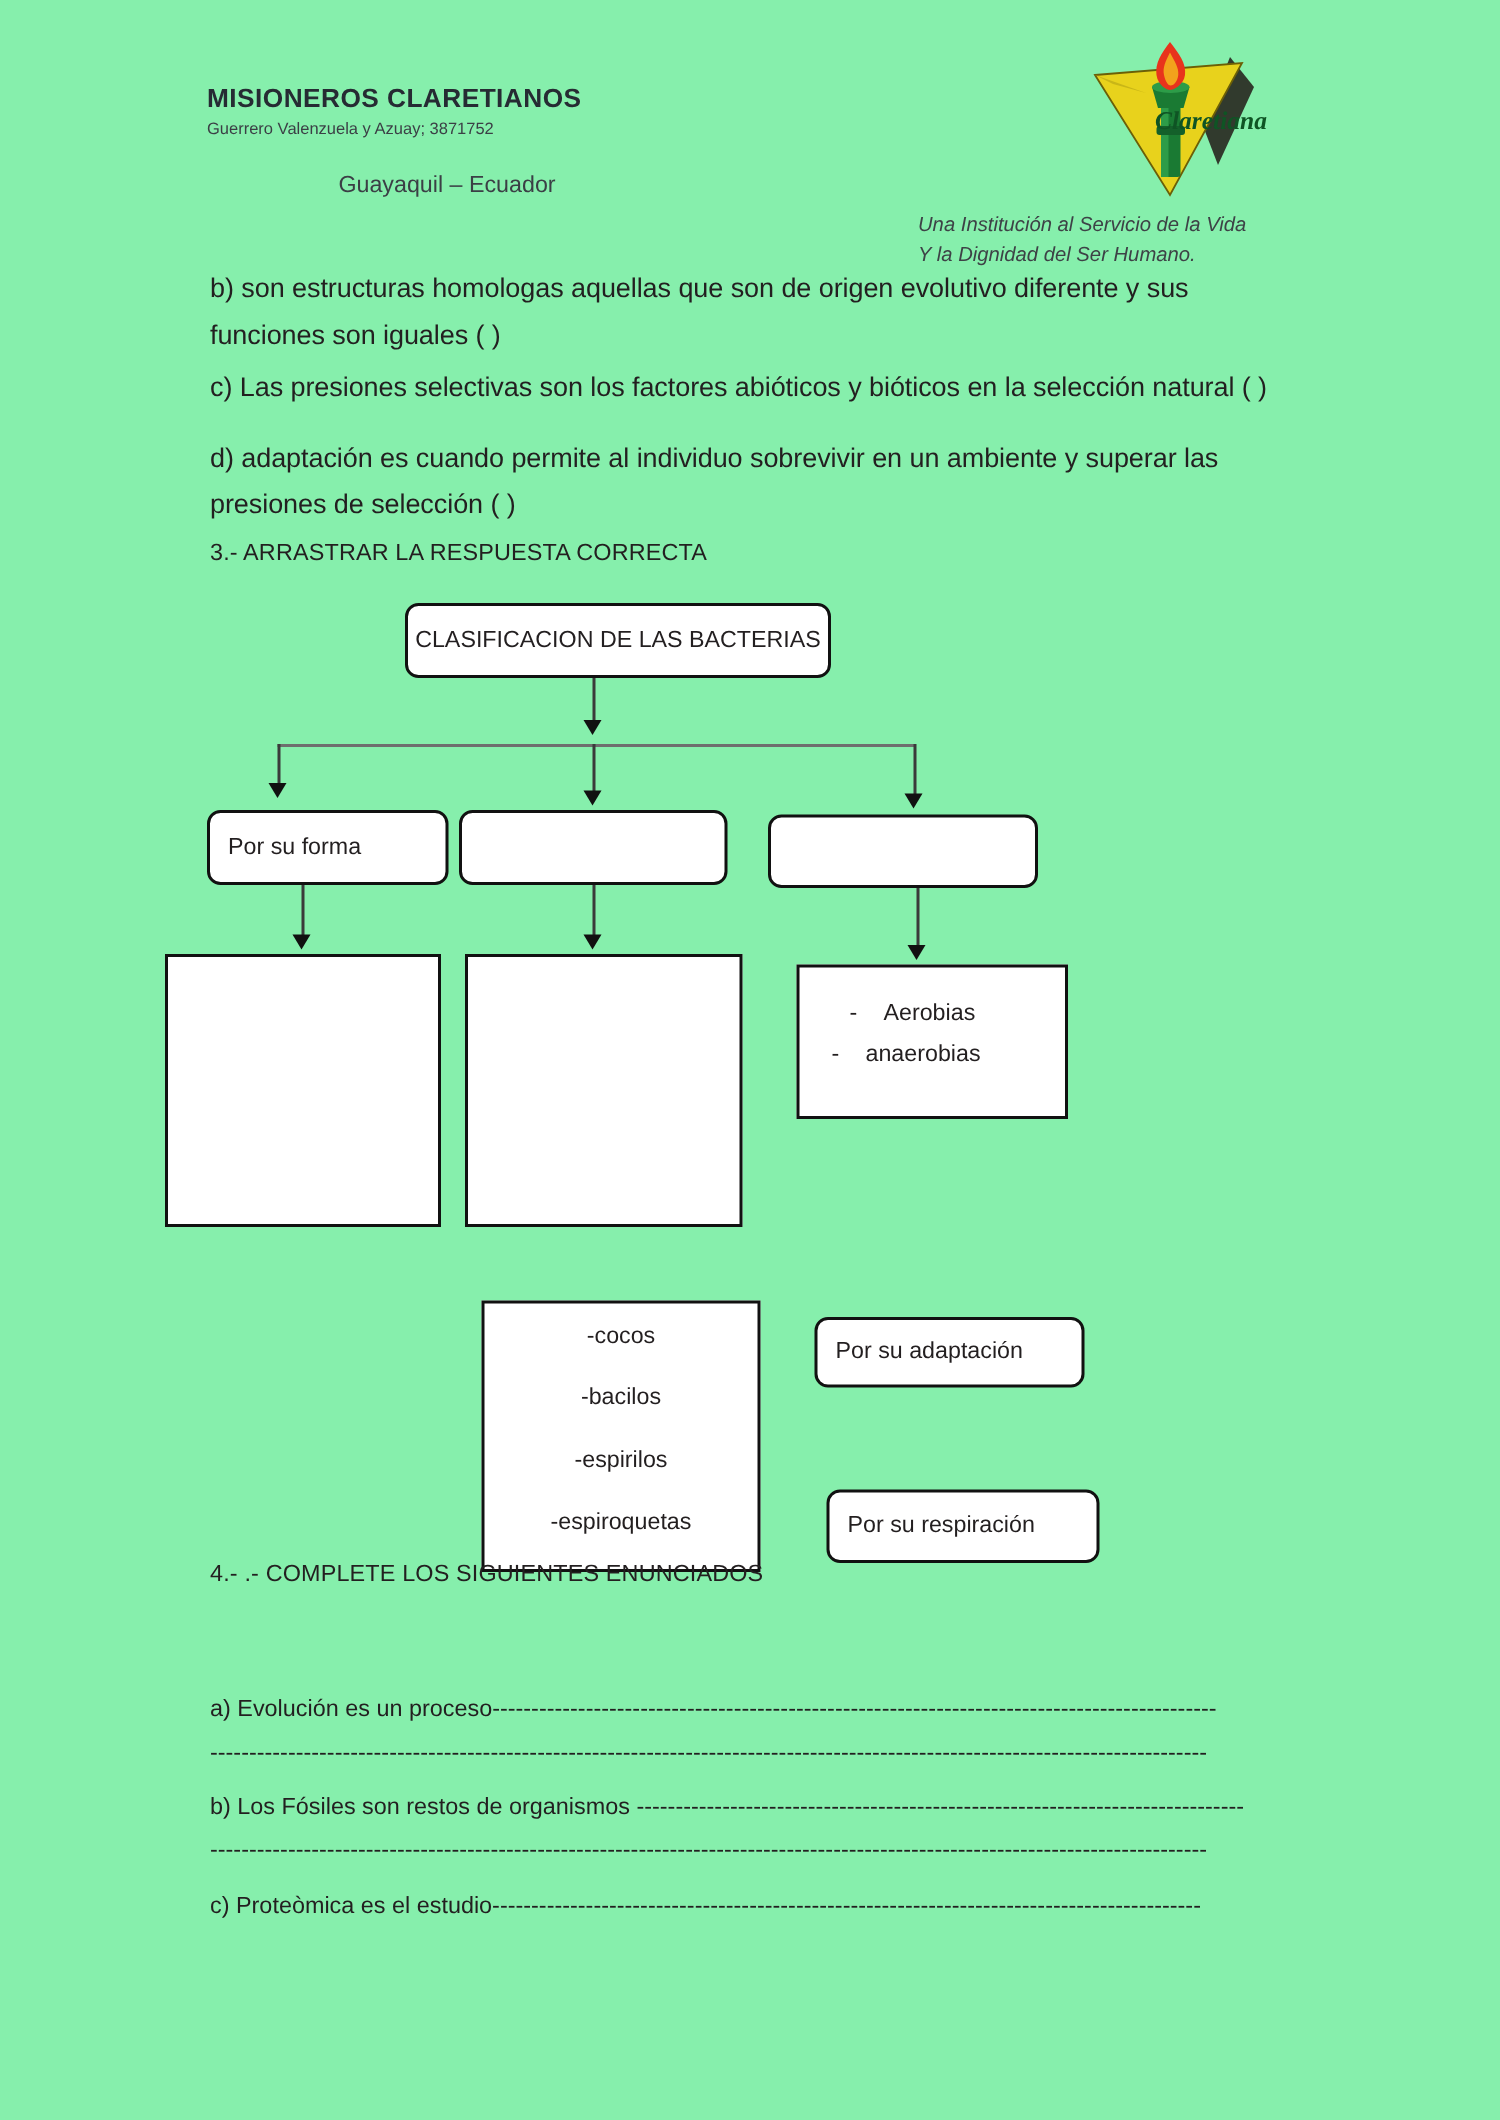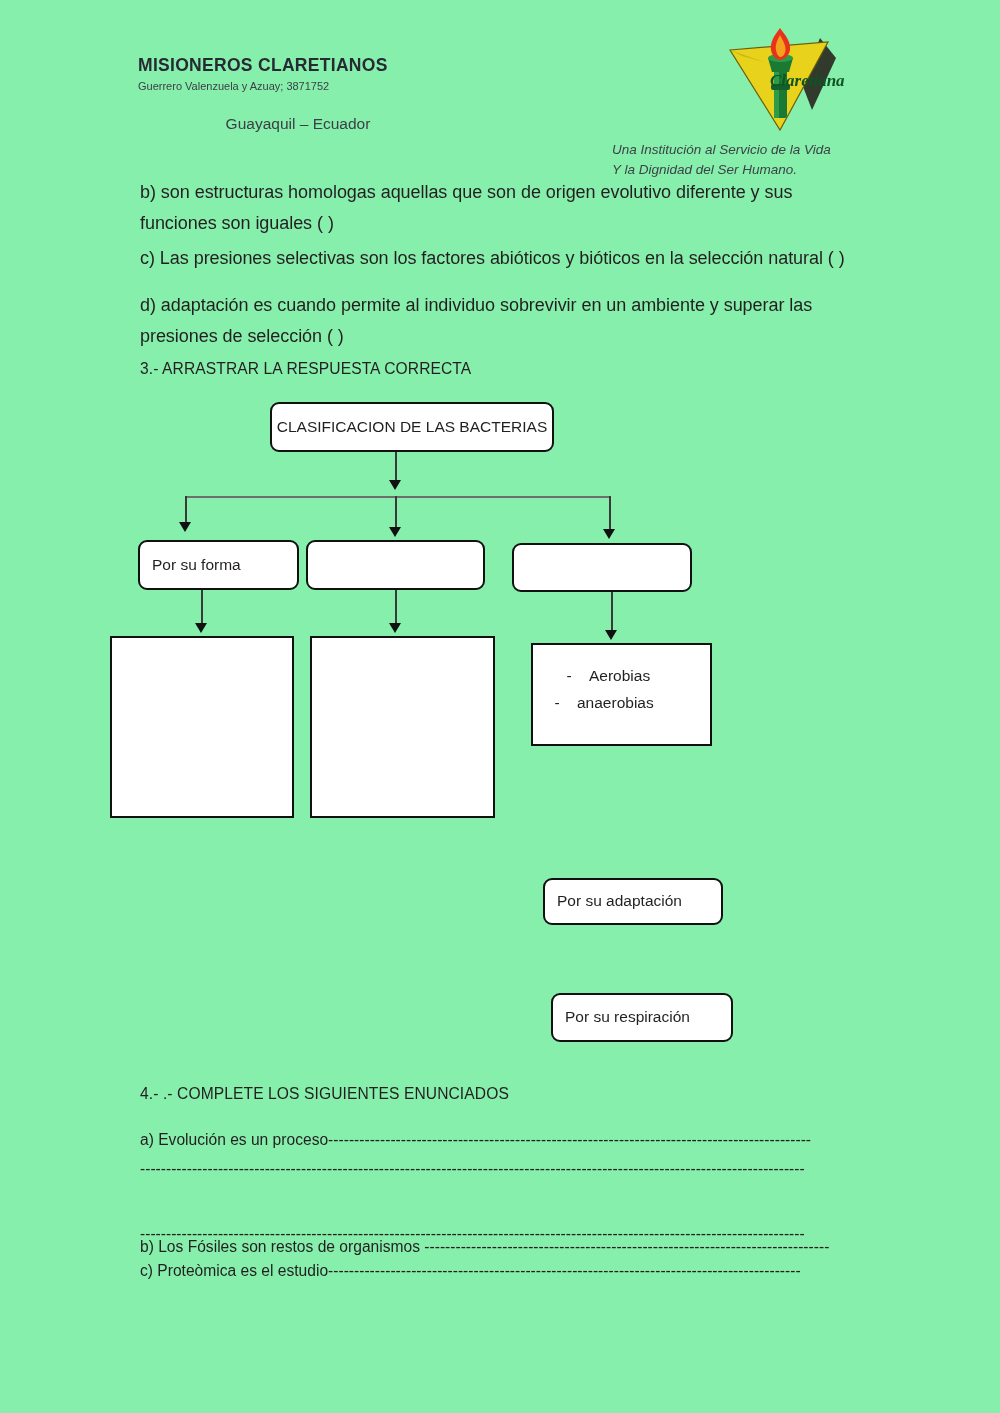--- a/index.html
+++ b/index.html
@@ -87,21 +87,21 @@
   .q-d  { left: 140px; top: 290px; width: 700px; }
 
   .section-title {
     position: absolute;
     font-size: 15.6px;
     color: #231f20;
     letter-spacing: 0.1px;
     white-space: nowrap;
   }
   .s3 { left: 140px; top: 360px; }
-  .s4 { left: 140px; top: 1085px; }
+  .s4 { left: 140px; top: 1041px; }
 
   
   .box {
     position: absolute;
     box-sizing: border-box;
     background: #ffffff;
     border: 2px solid #111111;
     display: flex;
     align-items: center;
   }
@@ -177,21 +177,21 @@
     color: #231f20;
     line-height: 1.7;
     white-space: nowrap;
     overflow: hidden;
   }
   .fillline .dashes {
     letter-spacing: 0px;
   }
   .f-a1 { left: 140px; top: 1127px; width: 730px; }
   .f-a2 { left: 140px; top: 1156px; width: 730px; }
-  .f-b1 { left: 140px; top: 1234px; width: 730px; }
+  .f-b1 { left: 140px; top: 1192px; width: 730px; }
   .f-b2 { left: 140px; top: 1221px; width: 730px; }
   .f-c1 { left: 140px; top: 1258px; width: 730px; }
 </style>
 </head>
 <body>
 
 <div id="page">
 
   <div class="school-header">
     <div class="school-name-1">MISIONEROS CLARETIANOS</div>
@@ -283,20 +283,26 @@
       <span class="dash">-</span>
       <span class="lbl">Aerobias</span>
     </div>
     <div class="aero-row r2">
       <span class="dash">-</span>
       <span class="lbl">anaerobias</span>
     </div>
   </div>
 
 
+  <div class="box box-ans-2">
+    <div class="ans-item">-cocos</div>
+    <div class="ans-item">-bacilos</div>
+    <div class="ans-item">-espirilos</div>
+    <div class="ans-item">-espiroquetas</div>
+  </div>
 
   <div class="box rounded left box-nutri">
     <span class="boxlabel">Por su adaptación</span>
   </div>
   <div class="box rounded left box-respi">
     <span class="boxlabel">Por su respiración</span>
   </div>
 
   <div class="section-title s4">4.- .- COMPLETE LOS SIGUIENTES ENUNCIADOS</div>
 

